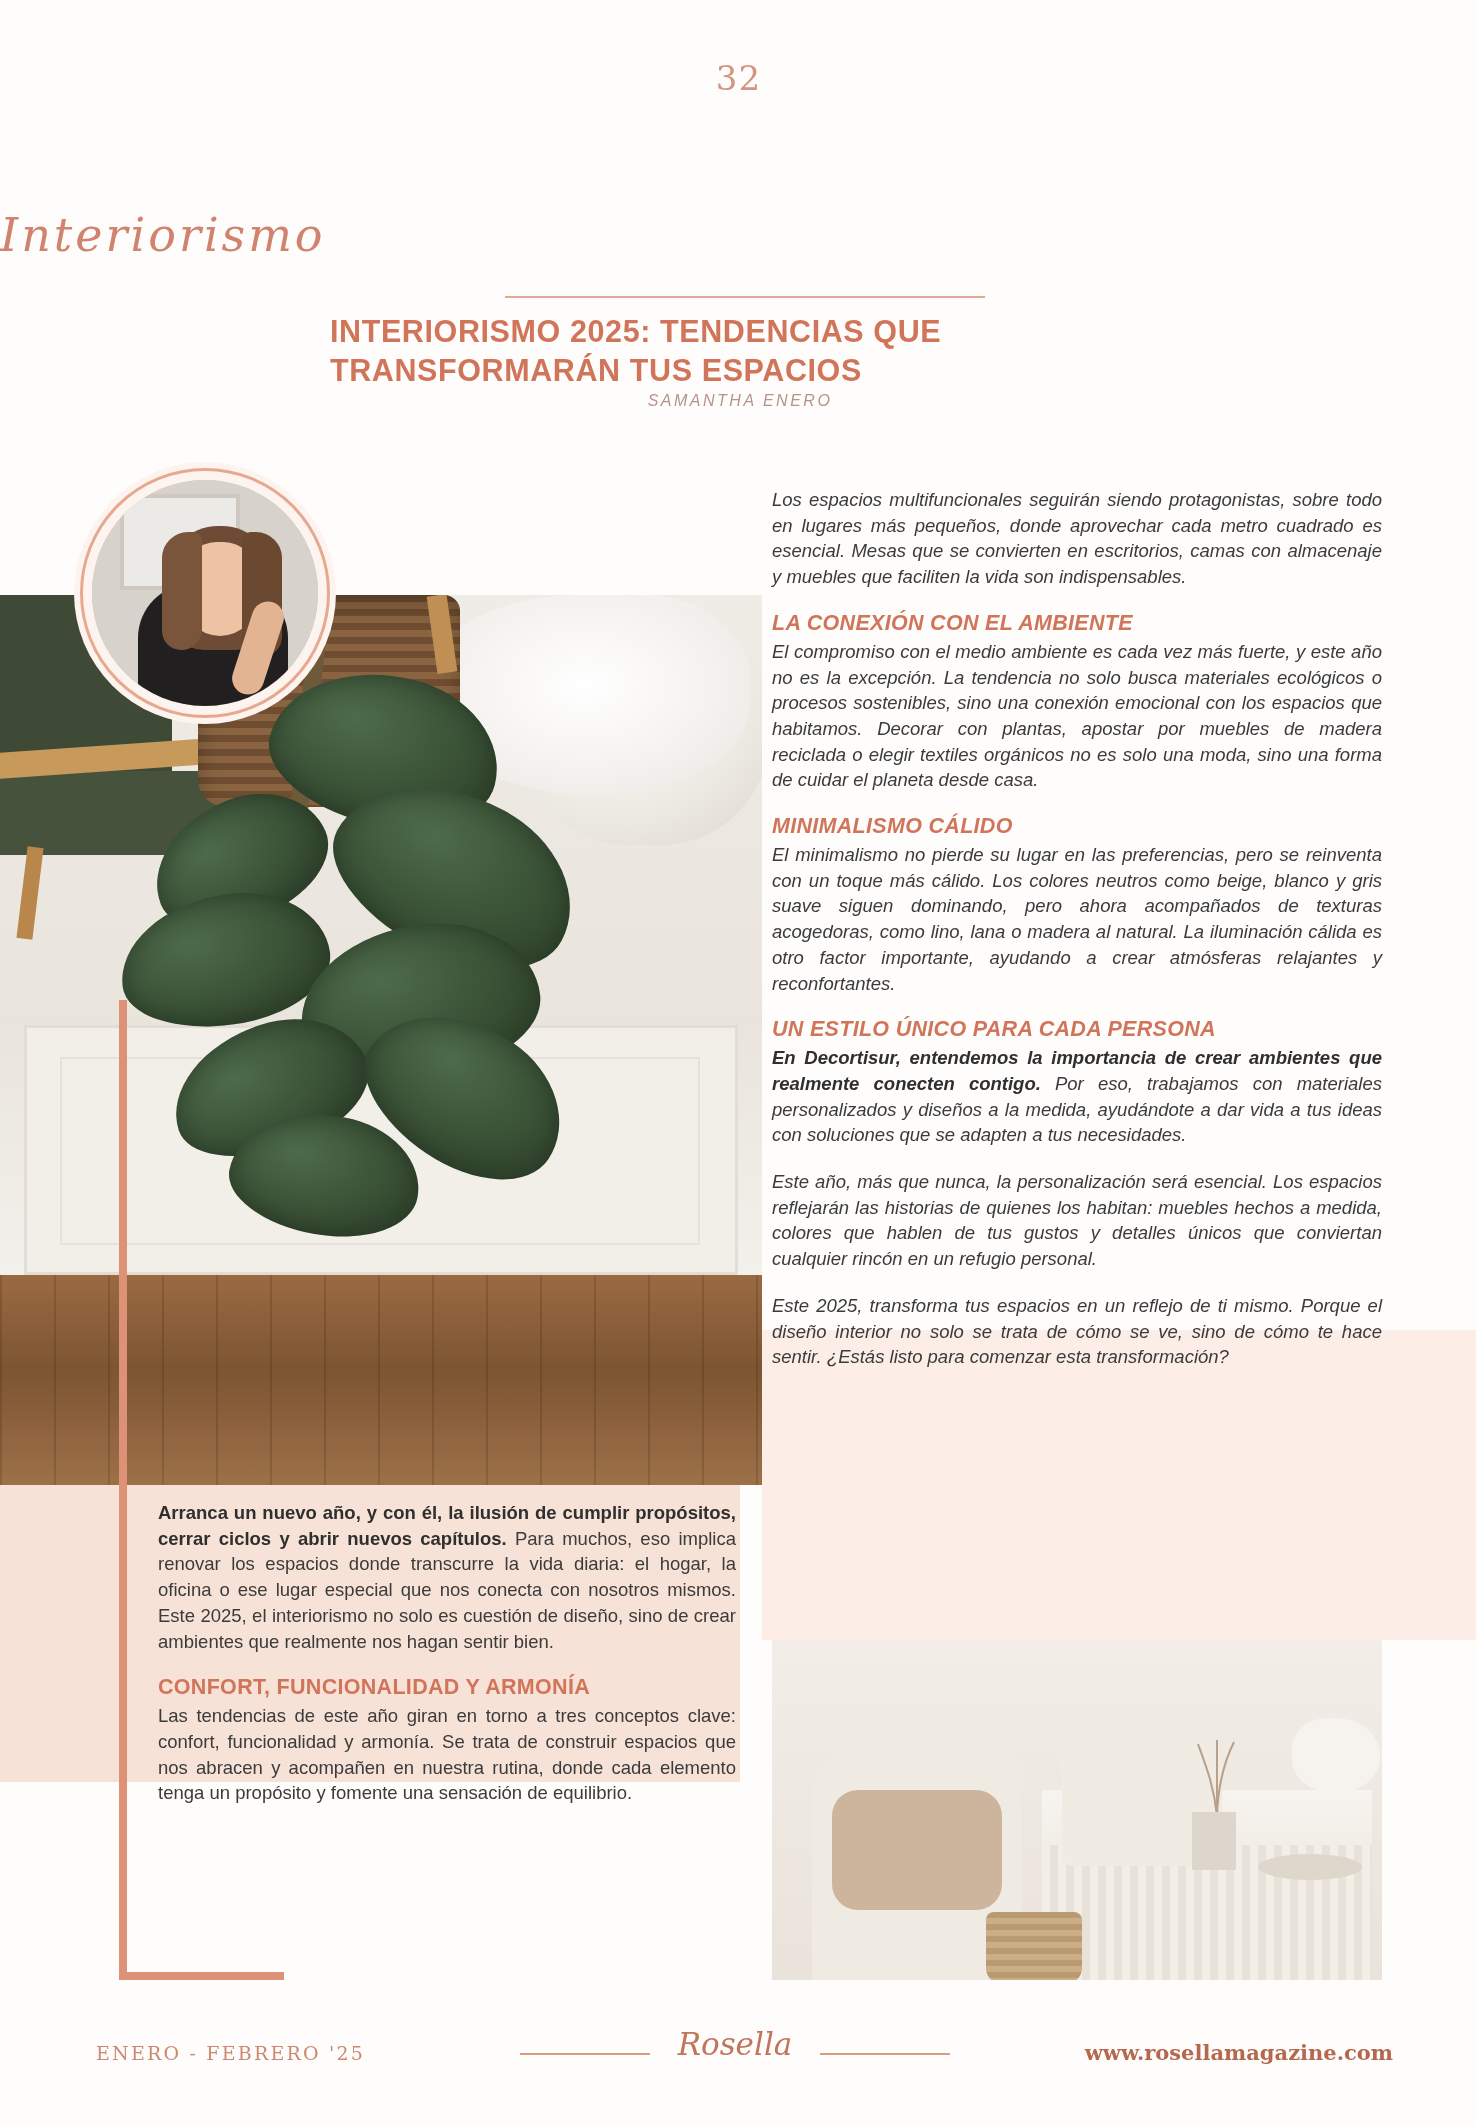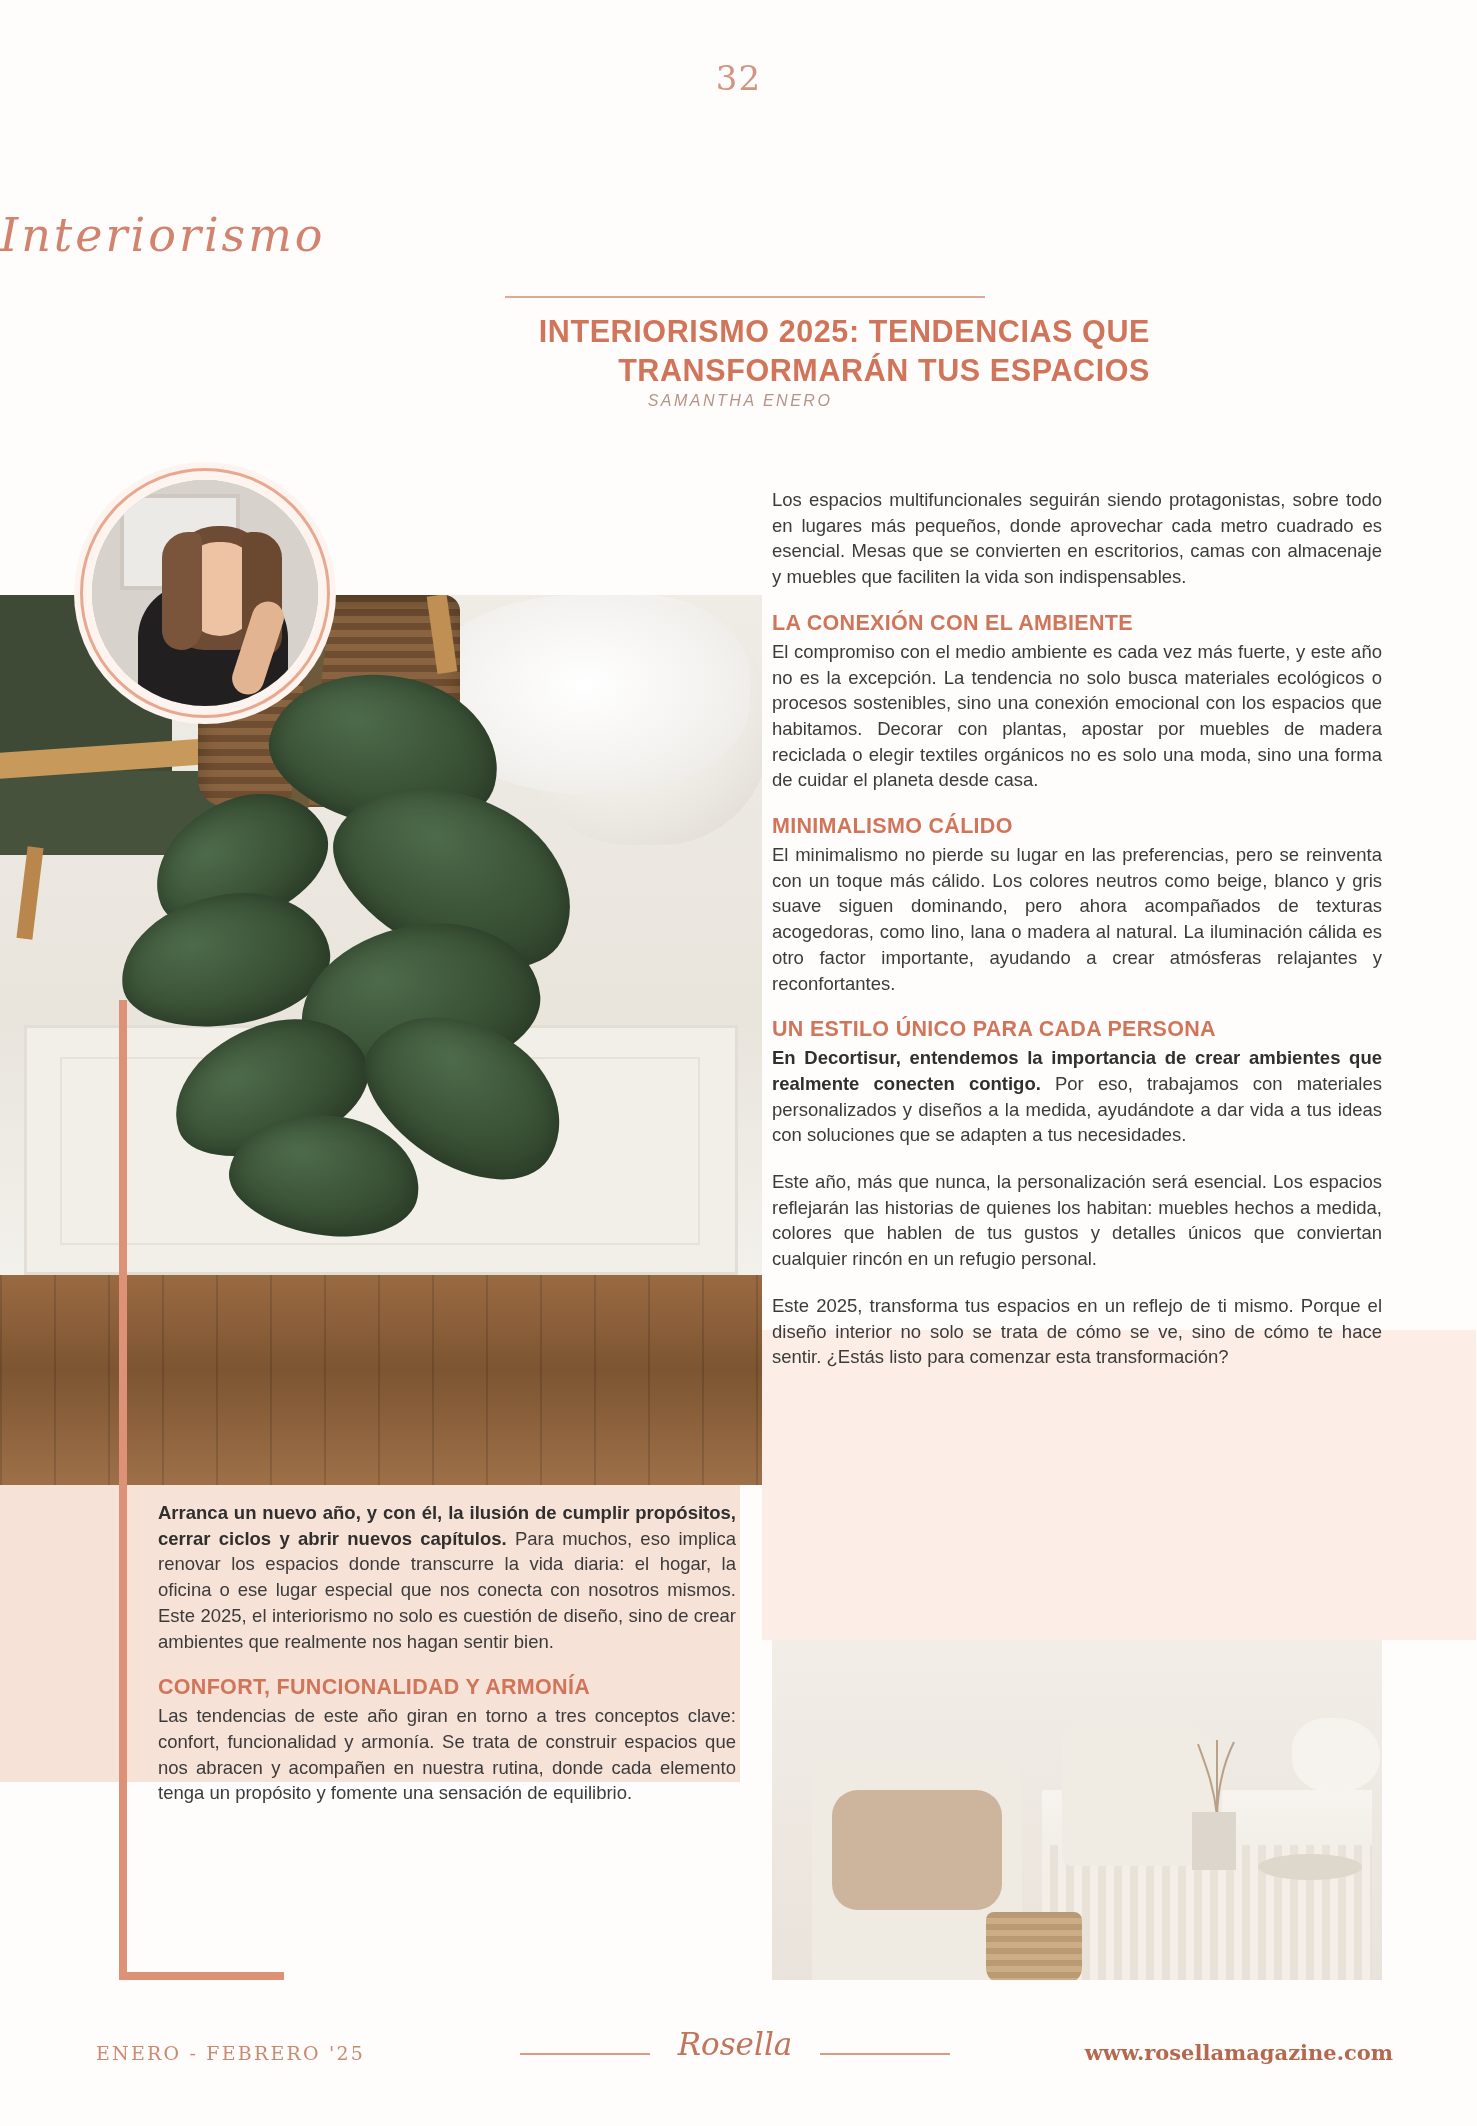--- a/index.html
+++ b/index.html
@@ -51,21 +51,21 @@
     left: 505px;
     width: 480px;
     height: 2px;
     background: #e3a894;
   }
   .article-title {
     position: absolute;
     top: 312px;
     left: 330px;
     width: 820px;
-    text-align: right;
+    text-align: left;
     font-size: 30.5px;
     font-weight: bold;
     line-height: 1.28;
     color: #d1755a;
     letter-spacing: 0.6px;
   }
   .article-author {
     position: absolute;
     top: 392px;
     left: 330px;
@@ -247,20 +247,21 @@
     height: 8px;
     background: #dd9177;
   }
 
   
   .col-right {
     position: absolute;
     left: 772px;
     top: 487px;
     width: 610px;
+    font-style: italic;
   }
   .col-left-text {
     position: absolute;
     left: 158px;
     top: 1500px;
     width: 578px;
   }
   p.body {
     margin: 0 0 21px 0;
     font-size: 18.5px;

